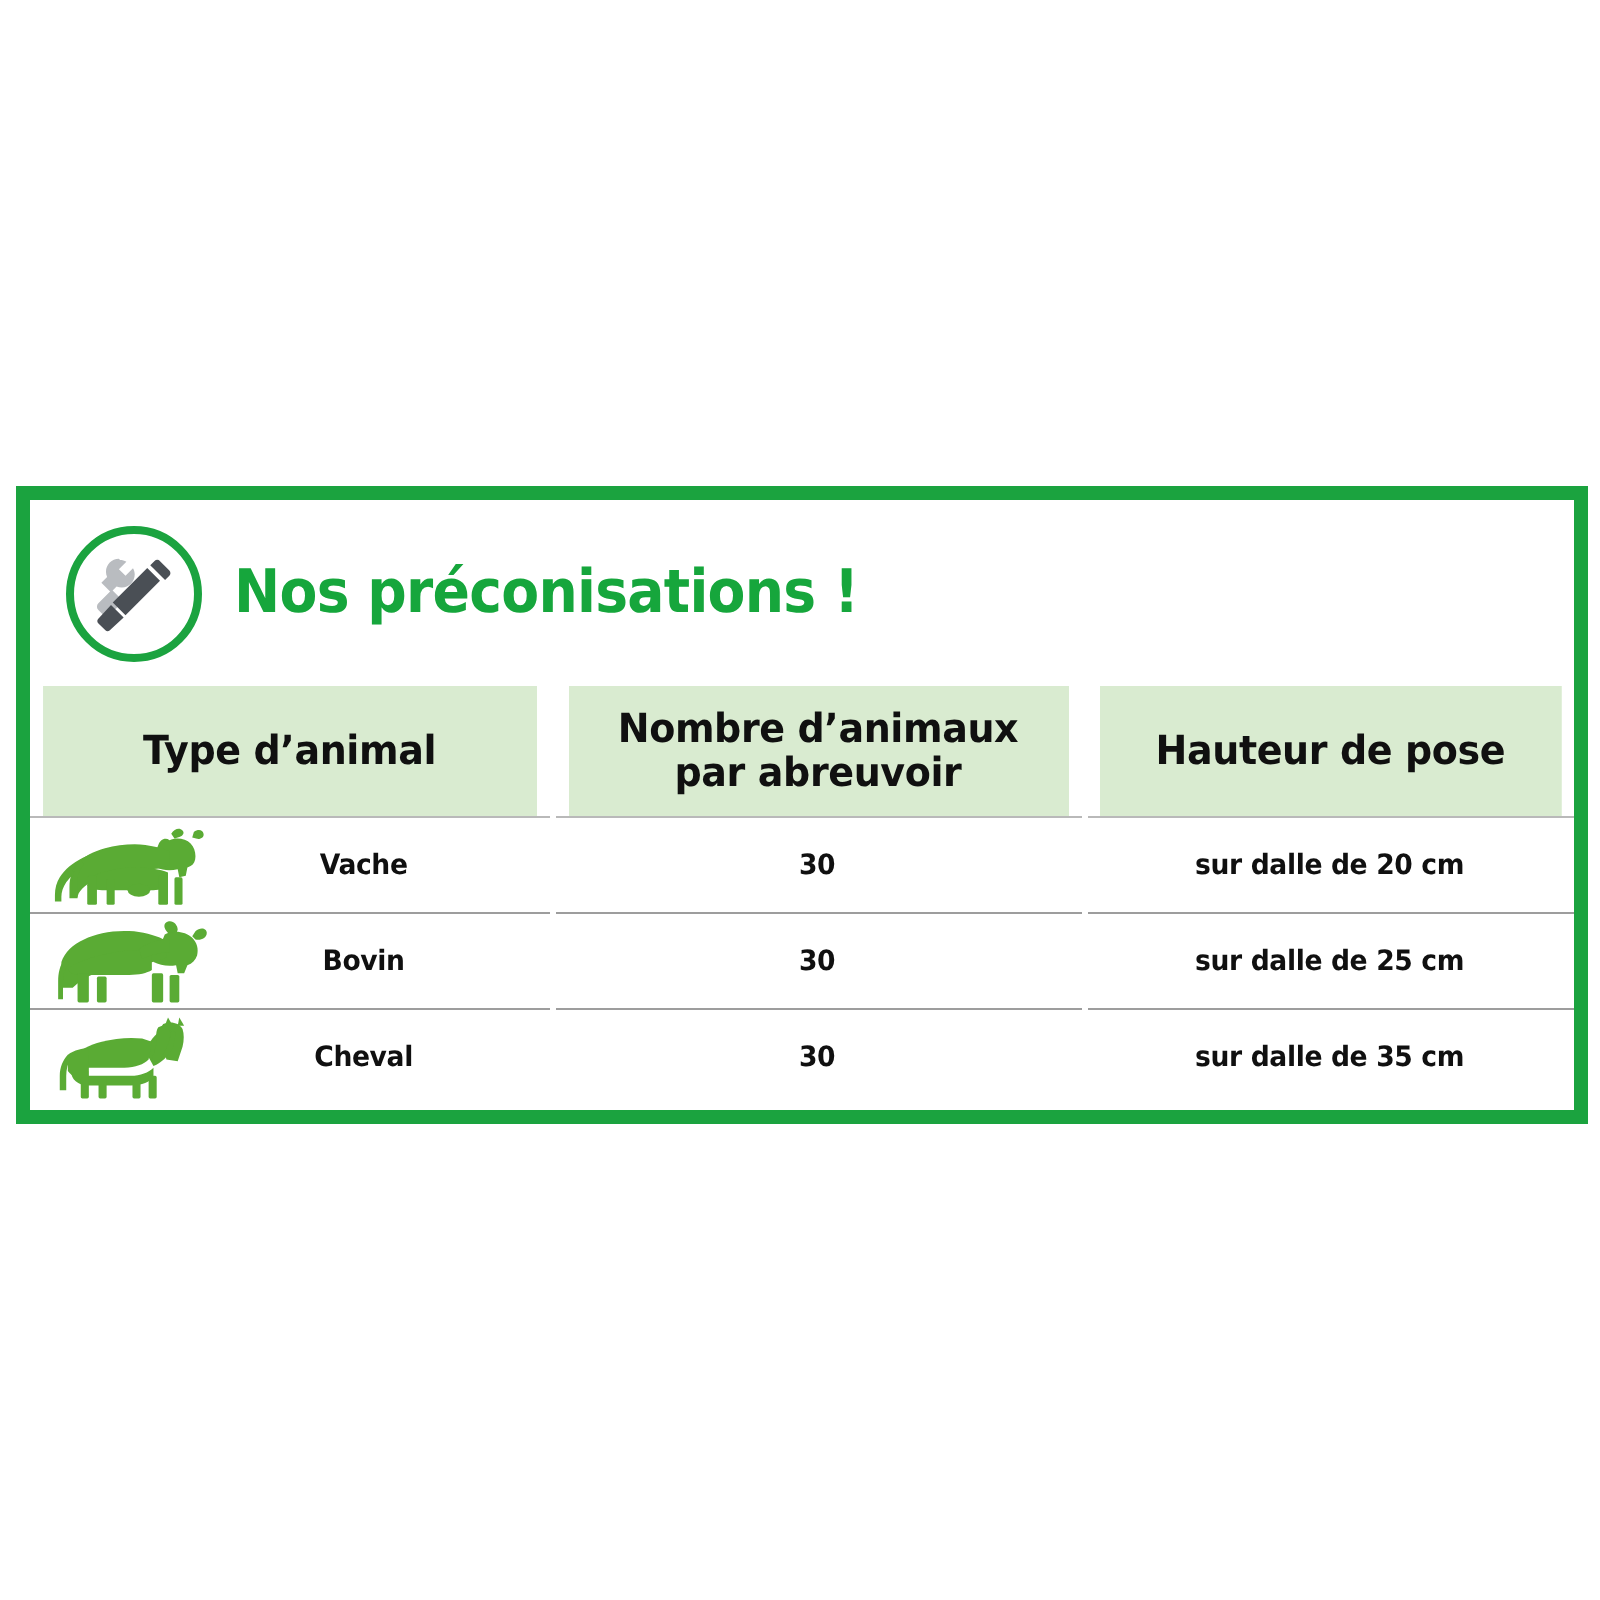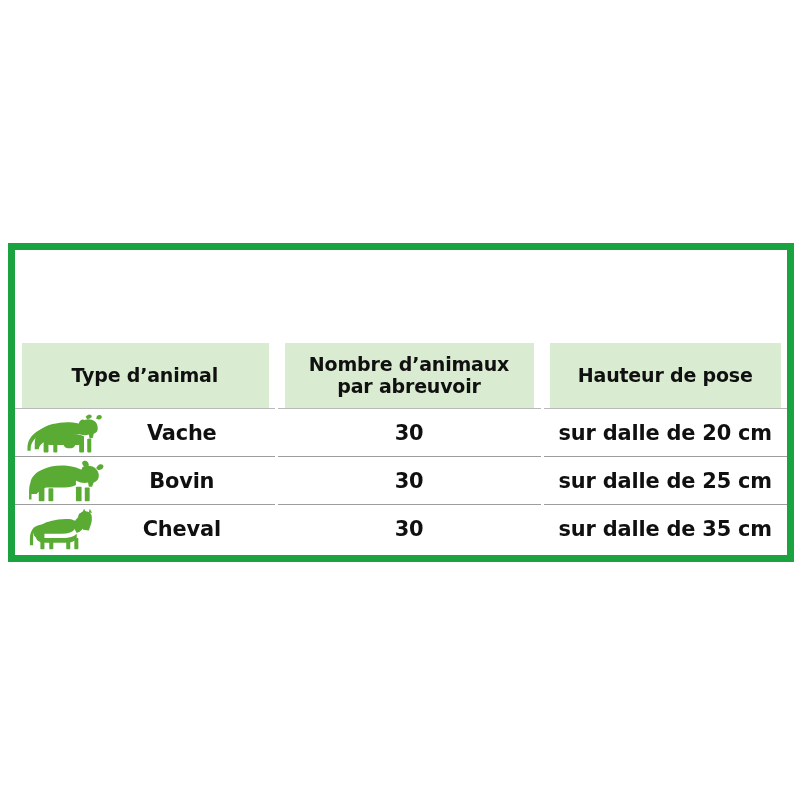--- a/index.html
+++ b/index.html
@@ -113,21 +113,21 @@
   .reco-table thead th:last-child {
     border-right: none;
   }
 
   .reco-table tbody td {
     height: 47px;
     background: #ffffff;
     border-bottom: 1px solid #9d9d9d;
     border-right: 3px solid #ffffff;
     font-family: "DejaVu Sans", sans-serif;
-    font-size: 22px;
+    font-size: 14px;
     font-weight: bold;
     color: #101010;
     text-align: center;
     vertical-align: middle;
     padding: 0;
     letter-spacing: -0.2px;
   }
   .reco-table tbody tr:last-child td {
     border-bottom: none;
   }
@@ -161,20 +161,41 @@
     transform: scaleX(0.95);
   }
 </style>
 </head>
 <body>
 
 <div id="page">
 
   <div class="card">
 
+    <div class="card-header">
+
+      <div class="tools-badge">
+        <div class="ring"></div>
+        <svg viewBox="0 0 64 64">
+
+          <g fill="#b9bcc0">
+            <path d="M21.5 7.5c-5.0 0-9.0 4.0-9.0 9.0 0 1.3 0.3 2.5 0.8 3.6l-4.0 4.0 6.6 6.6 4.0-4.0c1.1 0.5 2.3 0.8 3.6 0.8 5.0 0 9.0-4.0 9.0-9.0 0-1.6-0.4-3.1-1.2-4.4l-5.2 5.2-4.6-4.6 5.2-5.2c-1.3-0.8-2.8-1.2-4.4-1.2z"></path>
+            <path d="M16.6 29.0l8.0 8.0-9.4 9.4c-1.3 1.3-3.4 1.3-4.7 0l-3.3-3.3c-1.3-1.3-1.3-3.4 0-4.7z"></path>
+          </g>
+
+          <g fill="#4a4f55">
+            <path d="M47.0 6.0l9.6 9.6c1.0 1.0 1.0 2.7 0 3.7l-3.0 3.0-10.3-10.3 3.0-3.0c1.0-1.0 2.7-1.0 3.7 0z"></path>
+            <path d="M41.2 13.9l8.9 8.9-24.0 24.0-8.9-8.9z"></path>
+            <path d="M16.0 39.6l8.8 8.8-9.8 9.0c-0.8 0.8-2.1 0.7-2.9-0.1l-5.0-5.0c-0.8-0.8-0.8-2.1-0.1-2.9z"></path>
+          </g>
+        </svg>
+      </div>
+
+      <div class="card-title">Nos préconisations !</div>
+    </div>
 
     <table class="reco-table">
       <colgroup>
         <col class="c1">
           <col class="c2">
           <col class="c3">
       </colgroup>
       <thead>
         <tr>
           <th>Type d’animal</th>

